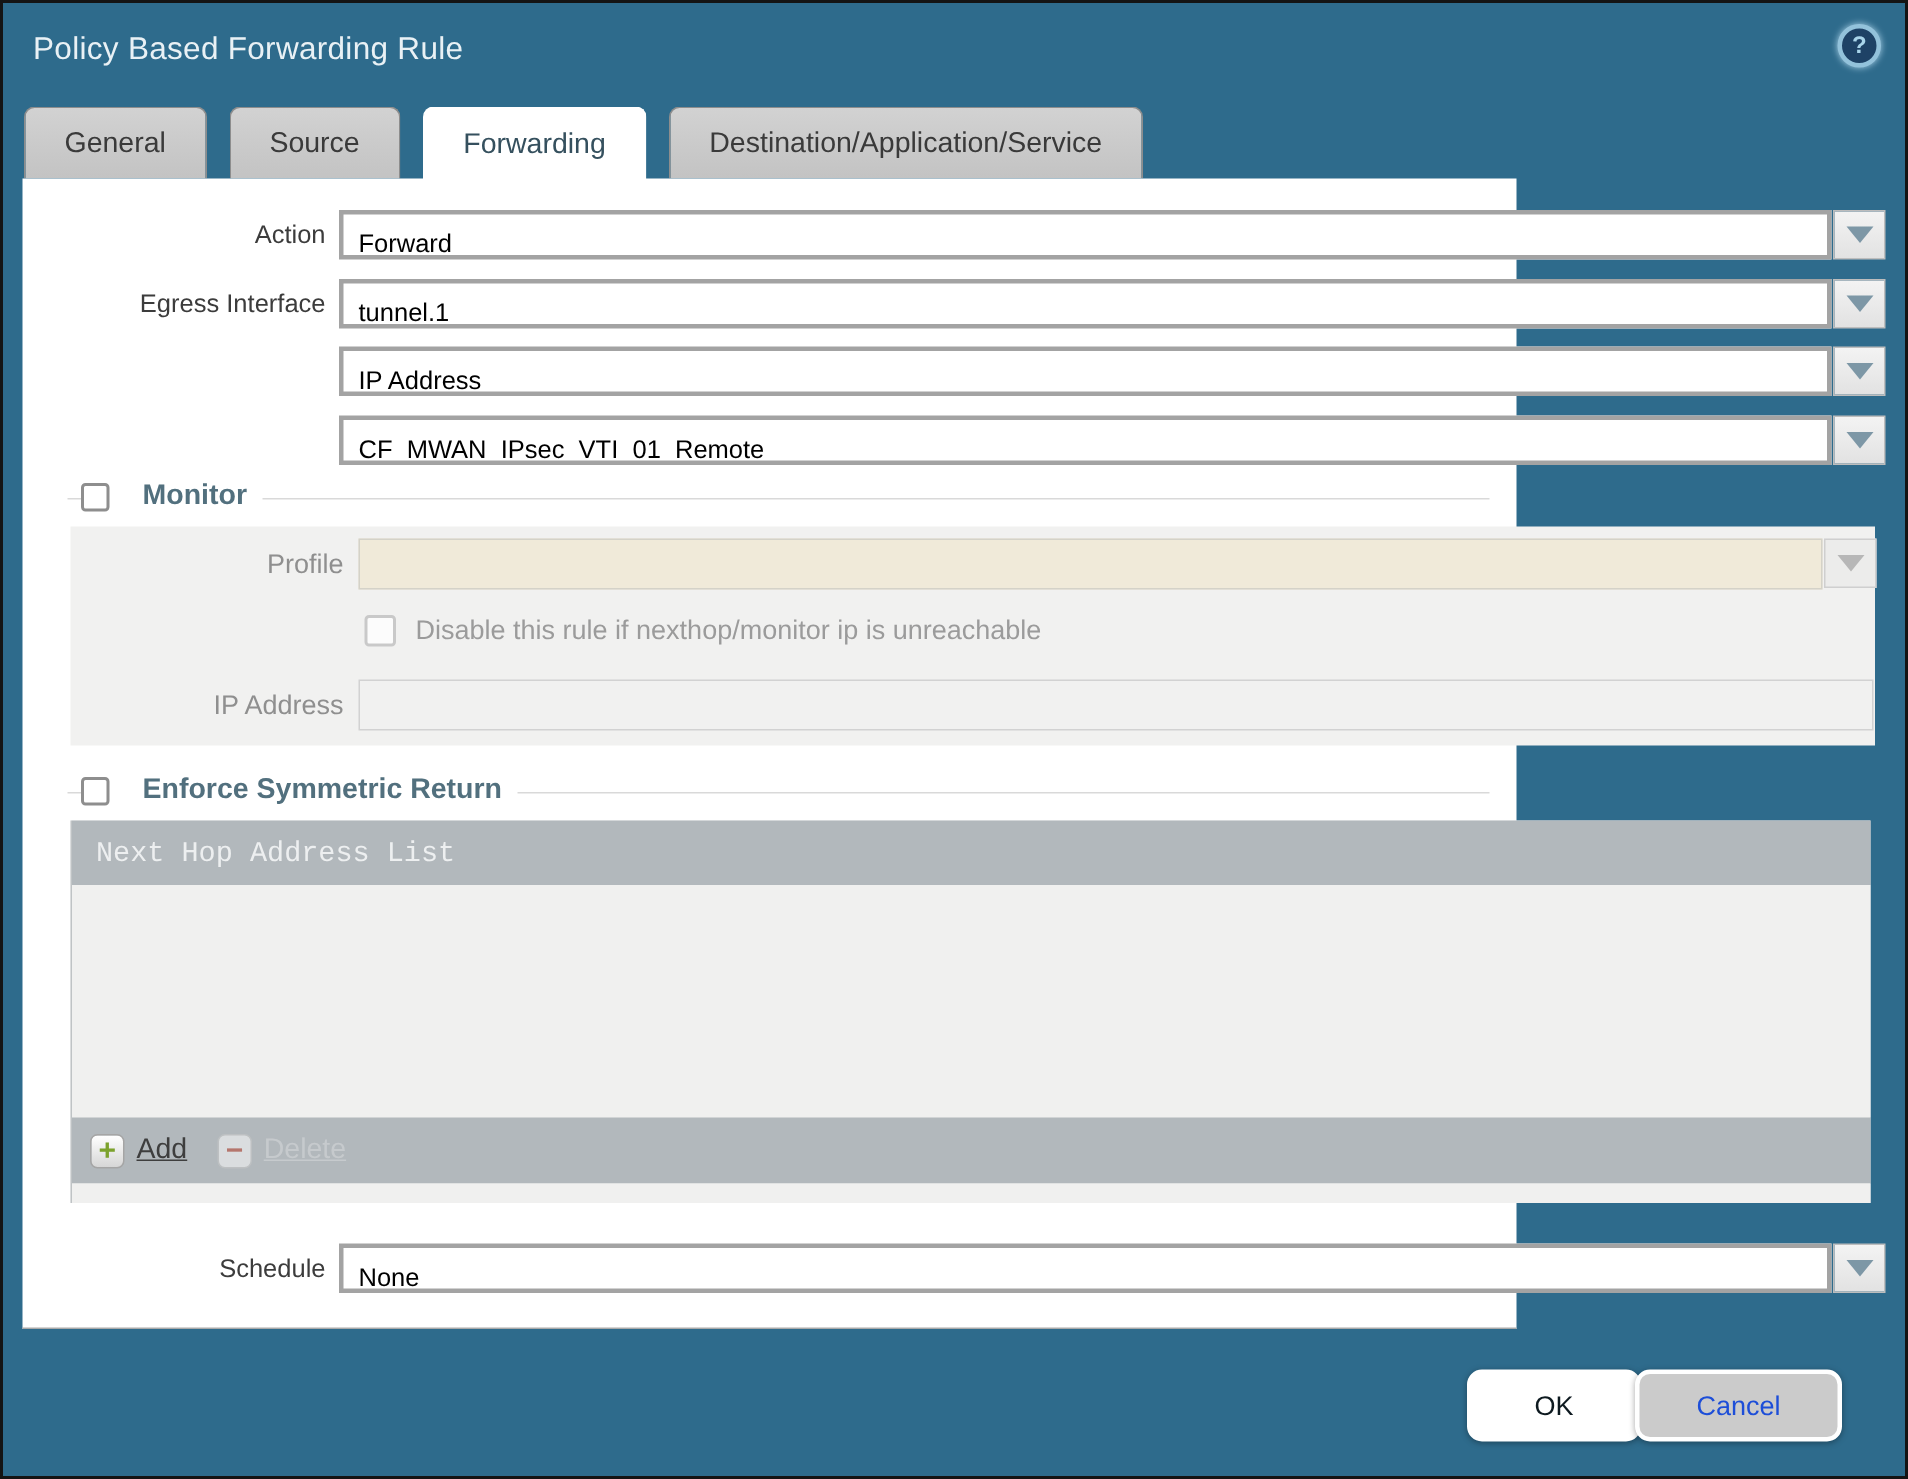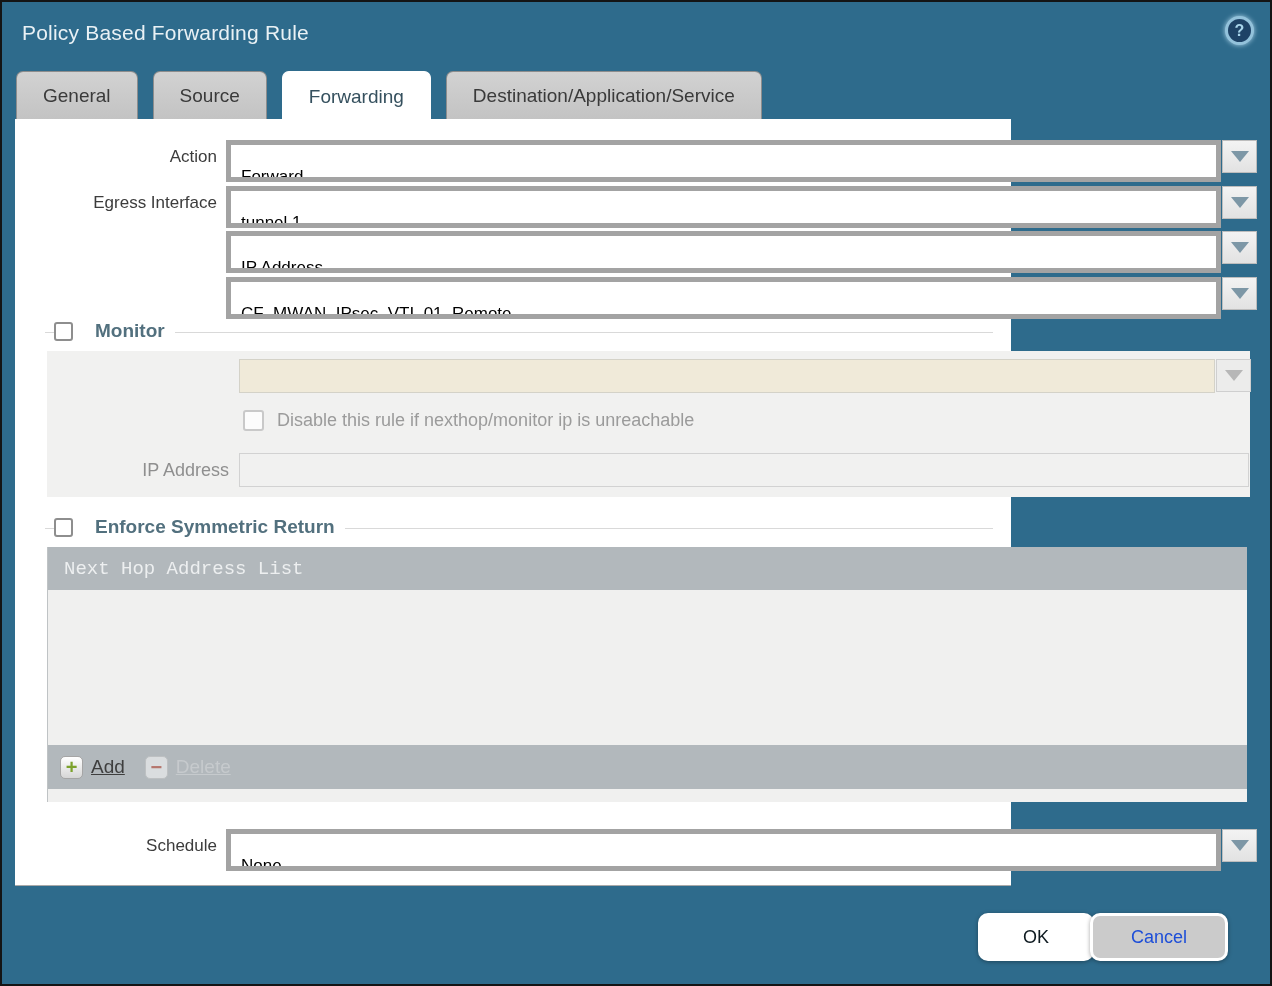--- a/index.html
+++ b/index.html
@@ -48,22 +48,22 @@
   }
 
   .flabel {
     position: absolute; left: 0; width: 202px; text-align: right;
     font-size: 17px; color: #3c3c3c; line-height: 33px;
   }
   .field {
     position: absolute; left: 211px; width: 1031px; height: 33px; display: flex;
   }
   .fvalue {
-    flex: 1; border: 5px solid #a3a3a3; background: #fff;
-    font-size: 17px; color: #000; line-height: 31px; padding: 16px 10px;
+    flex: 1; border: 3px solid #a3a3a3; background: #fff;
+    font-size: 17px; color: #000; line-height: 31px; padding: 4px 10px;
     white-space: nowrap; overflow: hidden;
   }
   .ddbtn {
     width: 35px; height: 33px; margin-left: 1px;
     border: 1px solid #bdbdbd; background: linear-gradient(#f3f3f3, #e2e2e2);
     display: flex; align-items: center; justify-content: center; cursor: pointer;
   }
   .arrow {
     width: 0; height: 0;
     border-left: 9px solid transparent; border-right: 9px solid transparent;
@@ -204,20 +204,21 @@
 
     <div class="section-head" style="top:202px">
       <div class="section-line"></div>
       <div class="section-inner">
         <div class="cbx"></div>
         <div class="section-label">Monitor</div>
       </div>
     </div>
 
     <div class="monitor-box">
+      <div class="mlabel" style="top:8px">Profile</div>
       <div class="mfield" style="top:8px">
         <div class="beige"></div>
         <div class="ddbtn dis">
           <span class="arrow dis"></span>
         </div>
       </div>
 
       <div class="disable-row">
         <div class="cbx dis"></div>
         <div class="disable-text">Disable this rule if nexthop/monitor ip is unreachable</div>

